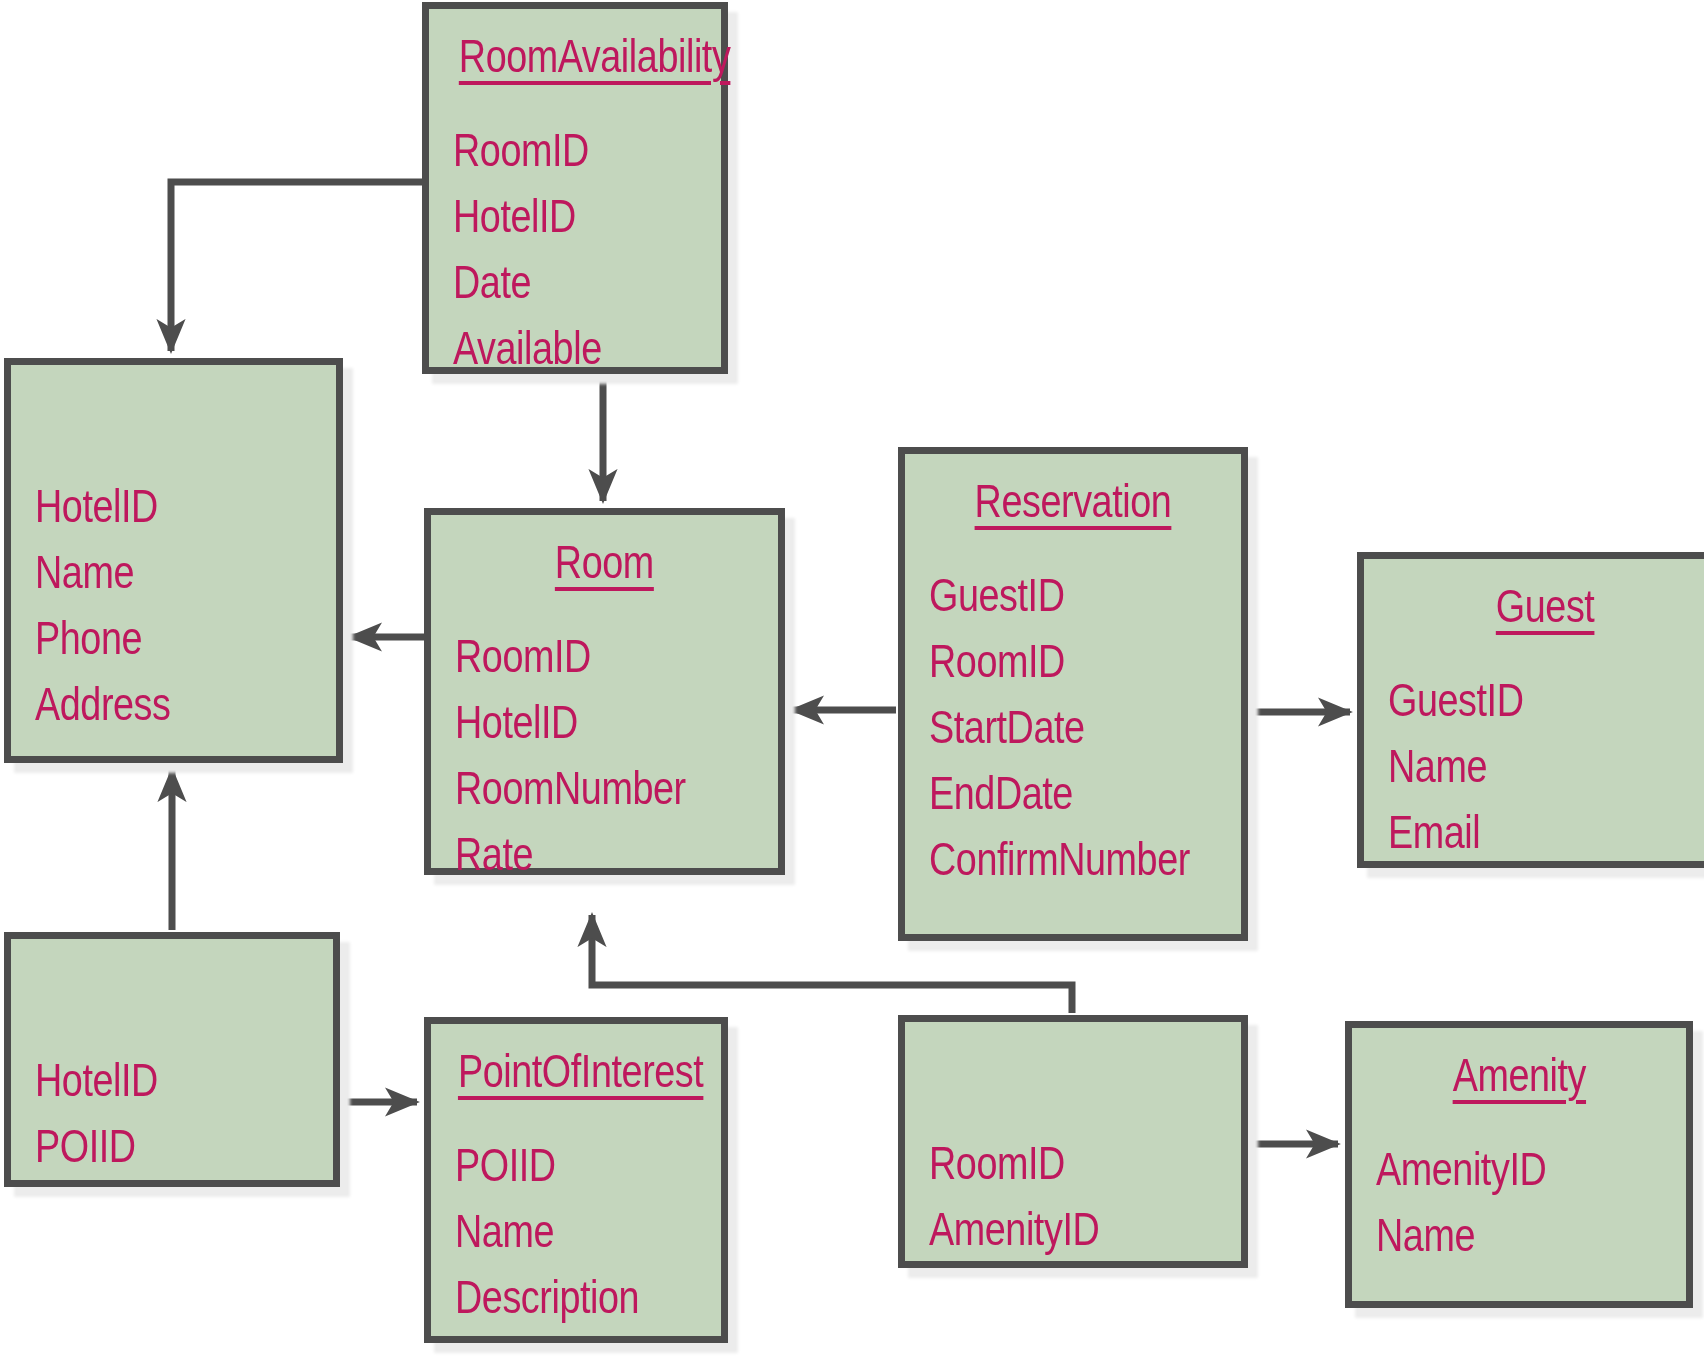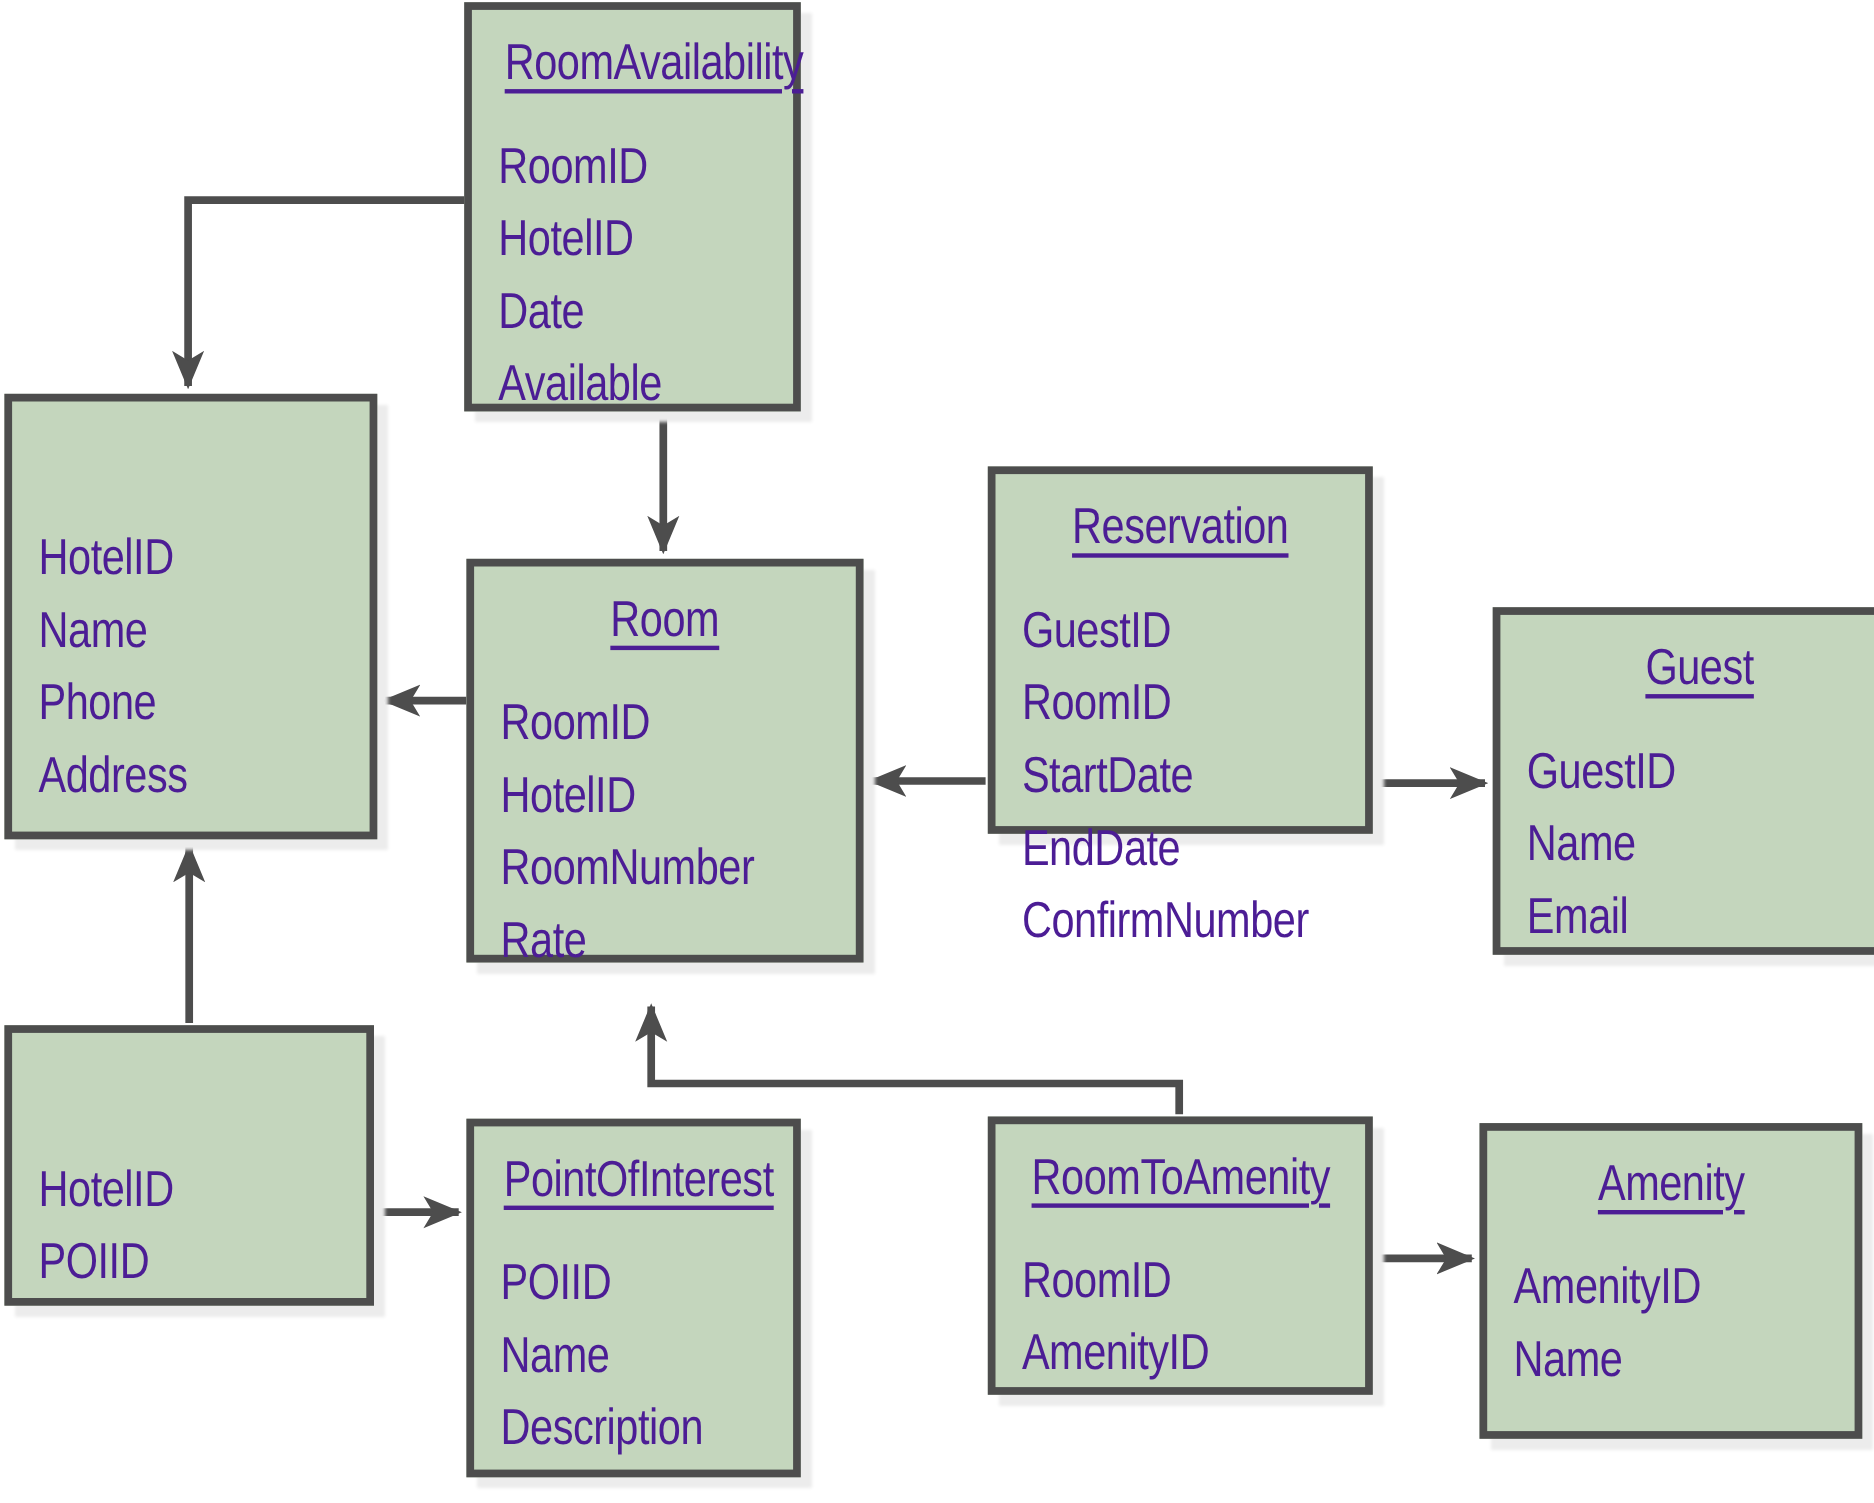--- a/index.html
+++ b/index.html
@@ -1,21 +1,21 @@
 <!DOCTYPE html>
 <html><head>
 <meta charset="utf-8">
 <style>
   html,body{margin:0;padding:0;background:#ffffff;}
   #canvas{
     position:relative;
     width:1704px;height:1366px;
     background:#ffffff;
     font-family:"Liberation Sans", sans-serif;
-    color:#4c1d95;
+    color:#be185d;
     overflow:hidden;
   }
   .wires{position:absolute;left:0;top:0;}
   .entity{
     position:absolute;
     box-sizing:border-box;
     background:#c4d6bd;
     border:7px solid #4d4d4d;
     box-shadow:10px 10px 3px #ececec;
   }
@@ -89,21 +89,21 @@
   <div class="entity" style="left:424px;top:508px;width:361px;height:367px">
     <div class="title"><span class="t">Room</span></div>
     <div class="fields">
       <div class="field">RoomID</div>
       <div class="field">HotelID</div>
       <div class="field">RoomNumber</div>
       <div class="field">Rate</div>
     </div>
   </div>
 
-  <div class="entity" style="left:898px;top:424px;width:350px;height:334px">
+  <div class="entity" style="left:898px;top:447px;width:350px;height:494px">
     <div class="title"><span class="t">Reservation</span></div>
     <div class="fields">
       <div class="field">GuestID</div>
       <div class="field">RoomID</div>
       <div class="field">StartDate</div>
       <div class="field">EndDate</div>
       <div class="field">ConfirmNumber</div>
     </div>
   </div>
 
@@ -126,21 +126,20 @@
   <div class="entity" style="left:424px;top:1017px;width:304px;height:326px">
     <div class="title"><span class="t">PointOfInterest</span></div>
     <div class="fields">
       <div class="field">POIID</div>
       <div class="field">Name</div>
       <div class="field">Description</div>
     </div>
   </div>
 
   <div class="entity" style="left:898px;top:1015px;width:350px;height:253px">
-    <div class="title"><span class="t">RoomToAmenity</span></div>
     <div class="fields">
       <div class="field">RoomID</div>
       <div class="field">AmenityID</div>
     </div>
   </div>
 
   <div class="entity" style="left:1345px;top:1021px;width:348px;height:287px">
     <div class="title"><span class="t">Amenity</span></div>
     <div class="fields">
       <div class="field">AmenityID</div>

